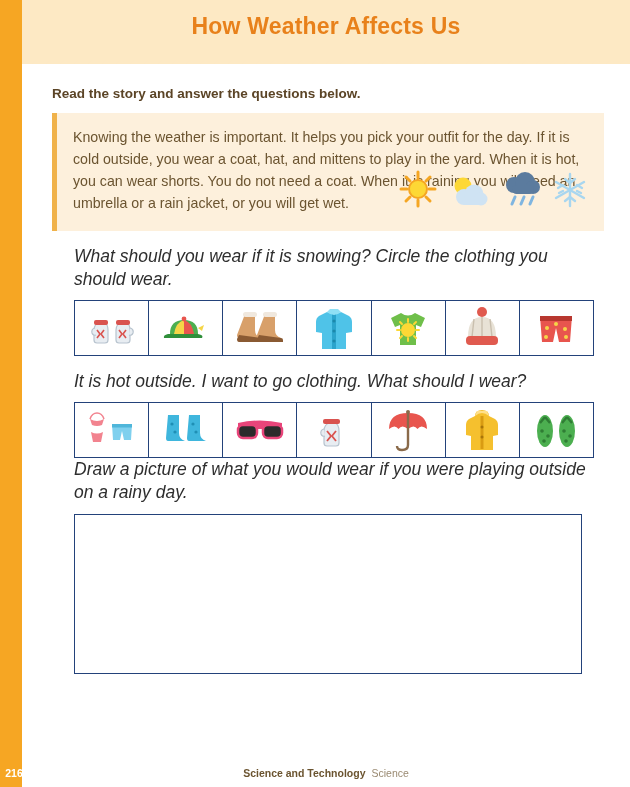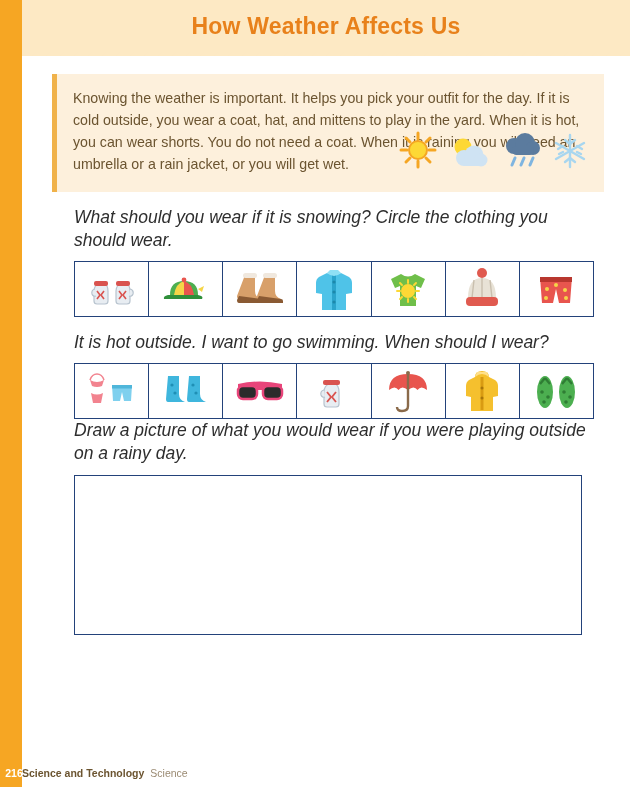--- a/index.html
+++ b/index.html
@@ -29,21 +29,21 @@
   }
   .content {
     position: absolute;
     left: 22px; right: 0; top: 0; bottom: 0;
     background: #ffffff;
   }
 
   
   .header {
     position: relative;
-    height: 56px;
+    height: 64px;
     background: #fde9c4;
   }
   .header-title {
     position: absolute;
     left: 0; right: 0;
     top: 13px;
     text-align: center;
     color: #e8811b;
     font-size: 23px;
     font-weight: bold;
@@ -146,21 +146,21 @@
     line-height: 28px;
     text-align: center;
     color: #ffffff;
     font-size: 10.5px;
     font-weight: bold;
   }
   .footer-text {
     position: absolute;
     left: 0; right: 0;
     top: 8px;
-    text-align: left;
+    text-align: center;
     font-size: 10.5px;
   }
   .footer-text .strand {
     color: #6b5430;
     font-weight: bold;
   }
   .footer-text .subject {
     color: #9a8a72;
     margin-left: 6px;
   }
@@ -174,20 +174,21 @@
 
   <div class="content">
 
     <div class="header">
       <div class="header-title">How Weather Affects Us</div>
       <div class="scallop"></div>
     </div>
 
     <div class="body">
 
+      <div class="instruction">Read the story and answer the questions below.</div>
 
       <div class="story">
         <span>Knowing the weather is important. It helps you pick your outfit for the day. If it is cold outside, you wear a coat, hat, and mittens to play in the yard. When it is hot, you can wear shorts. You do not need a coat. When it is raining you will need an umbrella or a rain jacket, or you will get wet.</span>
         <div class="wx-icons">
 
           <svg width="40" height="40" viewBox="0 0 40 40">
             <g stroke="#f5a623" stroke-width="3" stroke-linecap="round">
               <line x1="20" y1="3" x2="20" y2="9"></line>
               <line x1="20" y1="31" x2="20" y2="37"></line>
               <line x1="3" y1="20" x2="9" y2="20"></line>
@@ -332,21 +333,21 @@
               <circle cx="14" cy="20" r="2"></circle>
                 <circle cx="23" cy="16" r="2"></circle>
                 <circle cx="32" cy="21" r="2"></circle>
               <circle cx="13" cy="29" r="2"></circle>
                 <circle cx="33" cy="29" r="2"></circle>
             </g>
           </svg>
         </div>
       </div>
 
-      <div class="question q2">It is hot outside. I want to go swimming. When should I wear?</div>
+      <div class="question q2">It is hot outside. I want to go clothing. What should I wear?</div>
       <div class="choice-row">
         <div class="choice">
           <svg width="56" height="40" viewBox="0 0 56 40">
             <path d="M6 9 q7 4 14 0 l-2 6 q-5 2 -10 0 z" fill="#f2838f"></path>
             <path d="M7 22 q6 3 12 0 l-2 10 l-4 0 l-4 0 z" fill="#f2838f"></path>
             <path d="M6 9 q2-6 7-6 q5 0 7 6" fill="none" stroke="#f2838f" stroke-width="1.5"></path>
             <path d="M28 14 l20 0 l-1 16 l-7 0 l-2-9 l-2 9 l-7 0 z" fill="#7fd0ee"></path>
             <rect x="28" y="14" width="20" height="3.5" fill="#4fb6da"></rect>
           </svg>
         </div>

